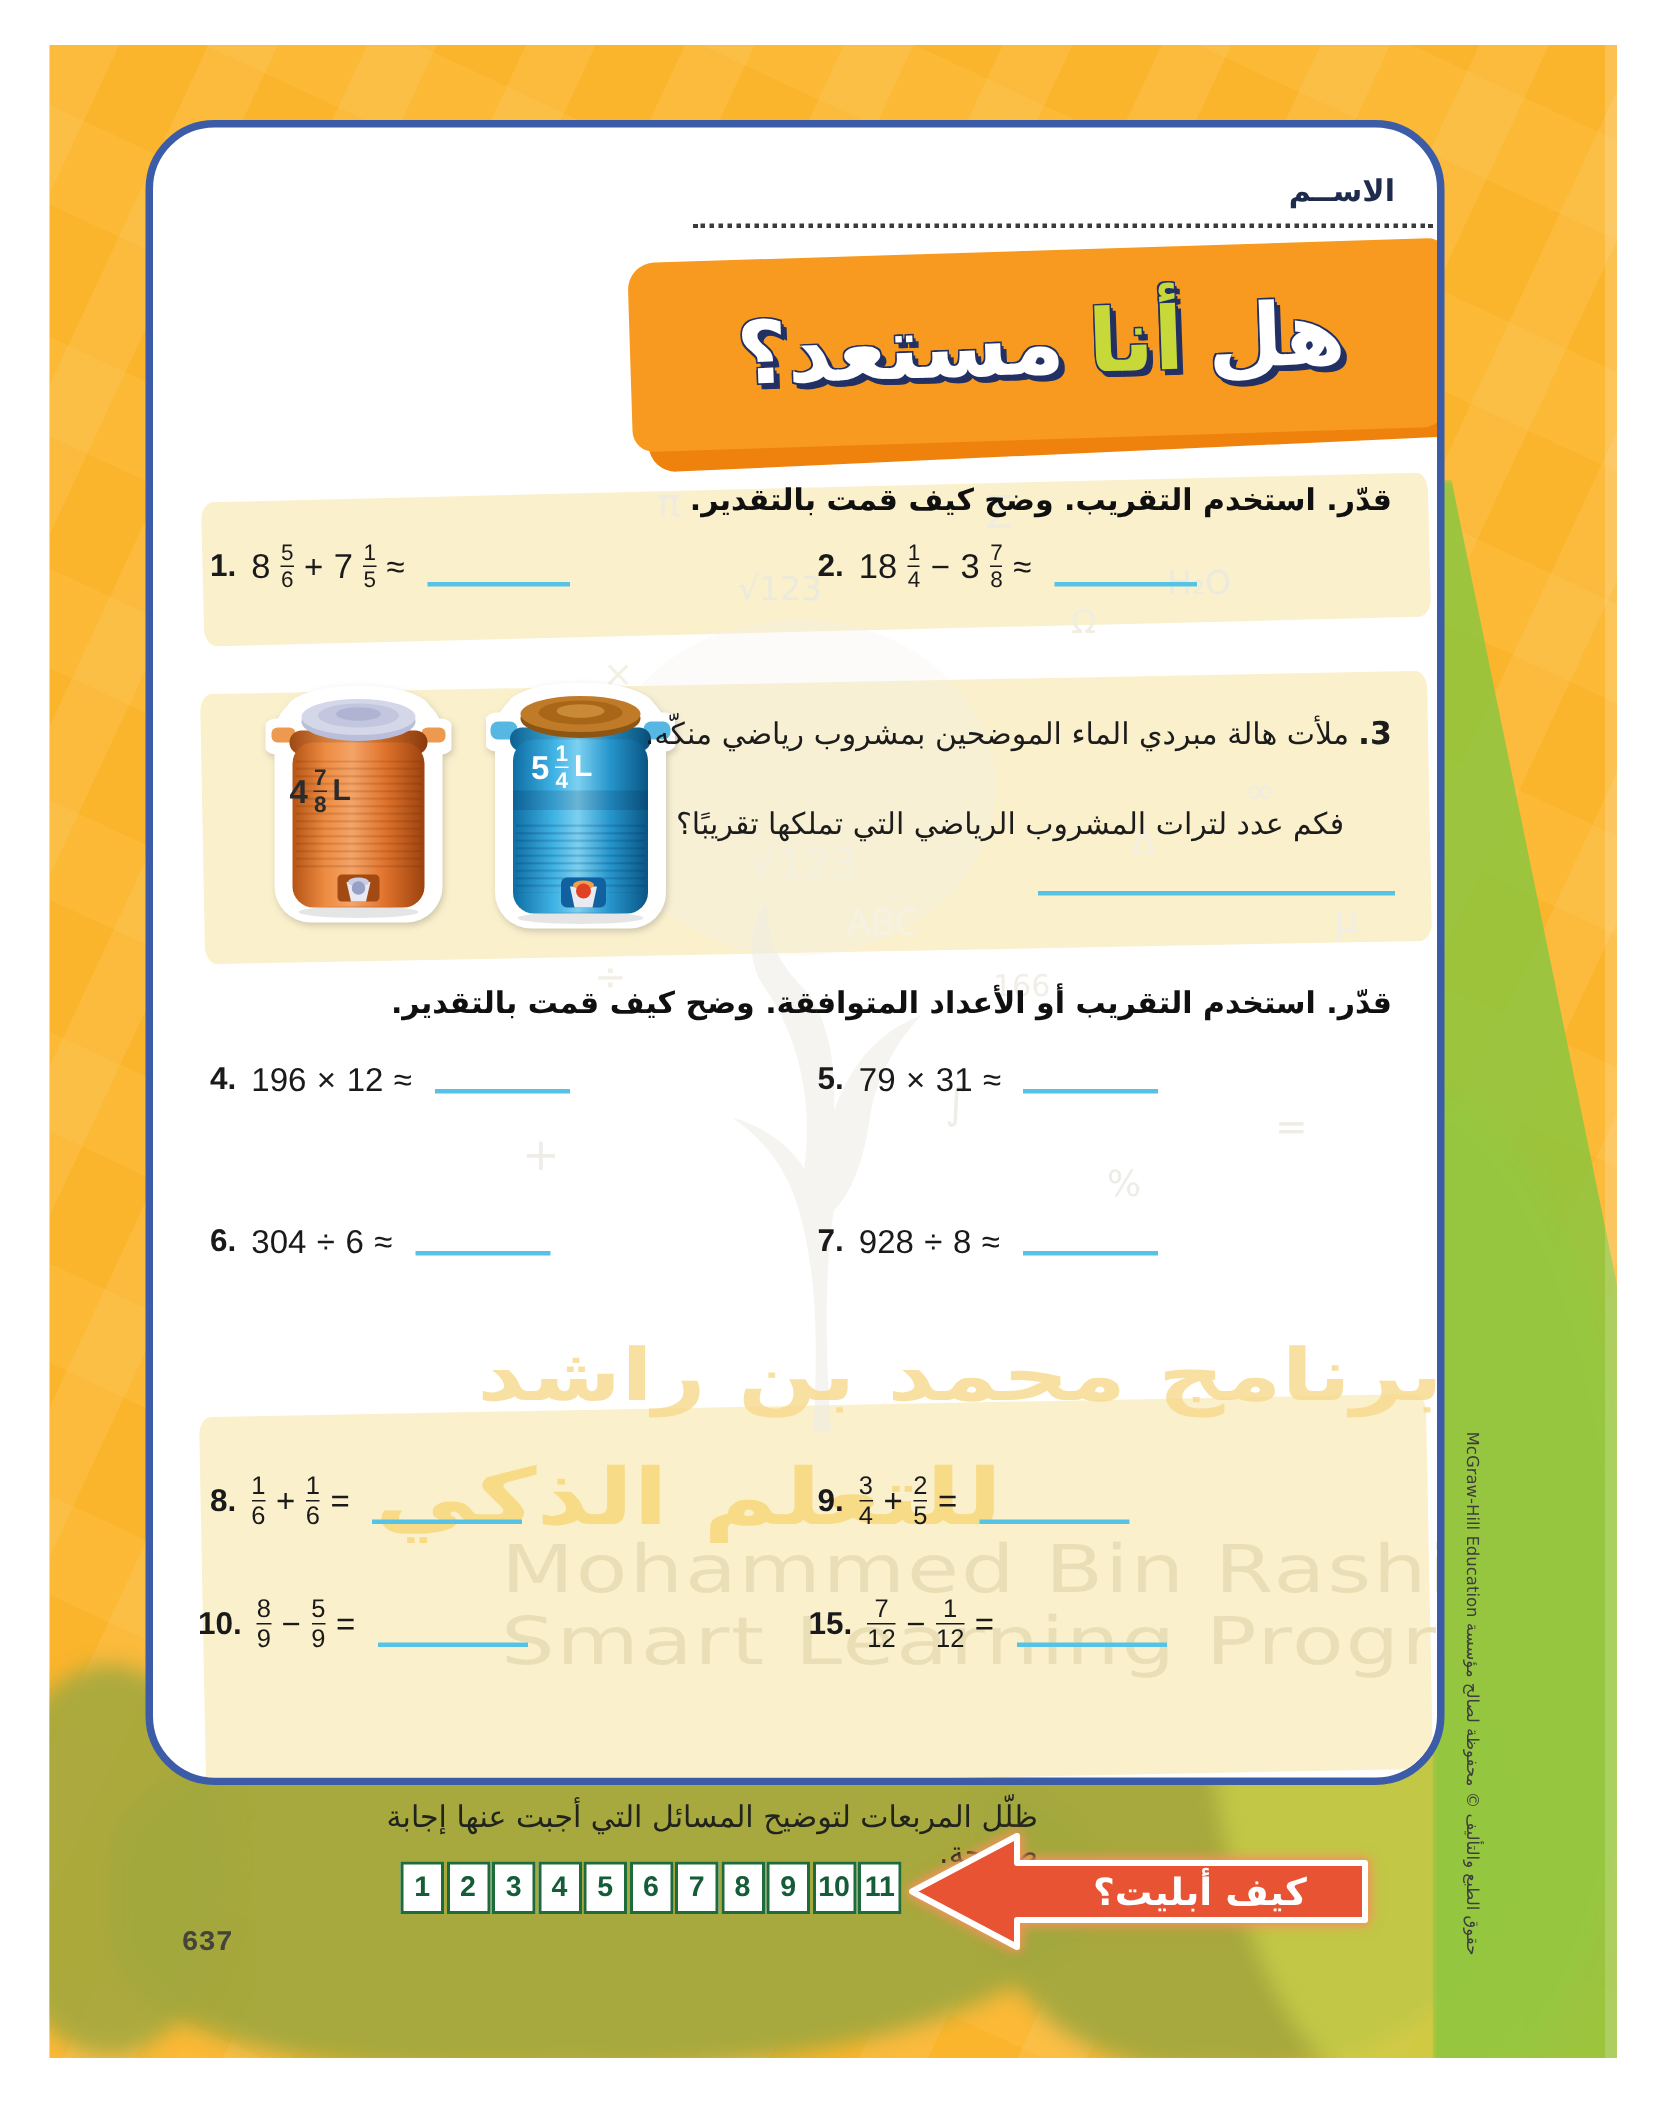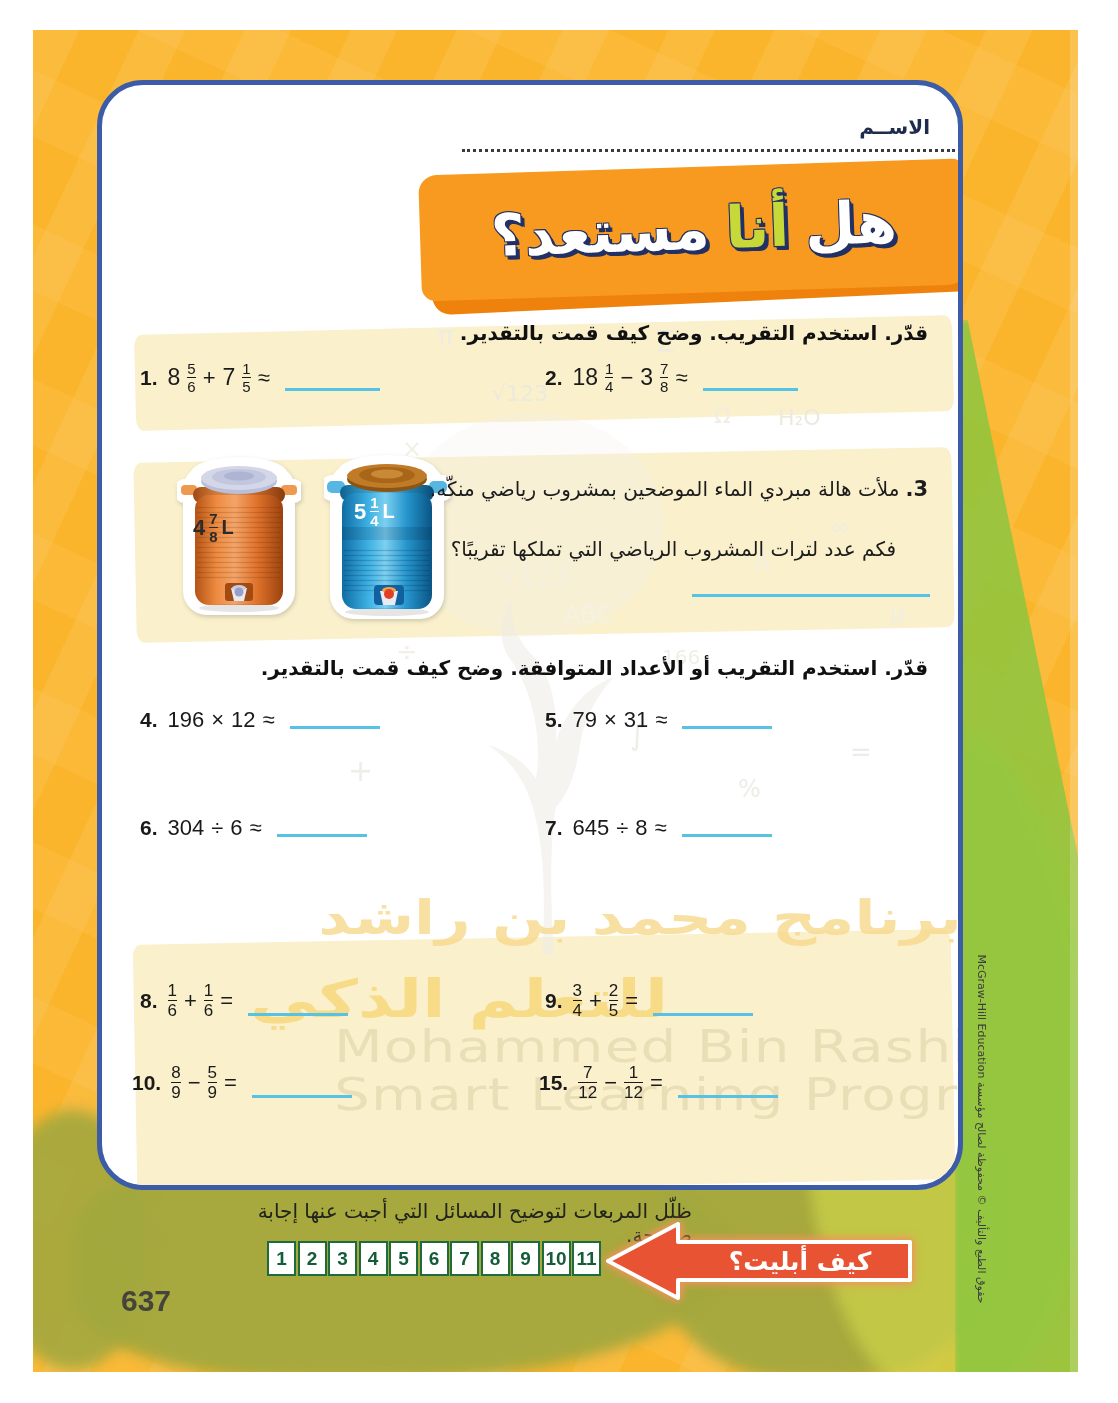--- a/index.html
+++ b/index.html
@@ -81,22 +81,22 @@
   #score-instr{position:absolute;left:188px;top:1199px;width:504px;direction:rtl;text-align:right;
     font-size:20px;color:#20241C;z-index:3;}
   #score-boxes{position:absolute;left:267px;top:1241px;display:flex;gap:1.5px;z-index:3;}
   .score-box{width:25px;height:31px;border:2px solid var(--score-green);background:#fff;color:#155C38;
     font-weight:bold;font-size:19px;display:flex;align-items:center;justify-content:center;
     font-family:"Liberation Sans","DejaVu Sans",sans-serif;}
   #arrow{position:absolute;left:604px;top:1218px;width:312px;height:86px;z-index:3;text-align:center;}
   #arrow svg{position:absolute;inset:0;filter:drop-shadow(0 0 4px rgba(243,146,91,.95)) drop-shadow(0 0 3px rgba(243,146,91,.8));}
   #arrow-label{position:absolute;left:92px;right:12px;top:24px;height:38px;display:flex;align-items:center;justify-content:center;
     direction:rtl;color:#fff;font-size:25px;font-weight:600;z-index:2;}
-  #page-number{position:absolute;left:121px;top:1284px;font-weight:bold;font-size:30px;color:#44443A;z-index:3;
-    font-family:Liberation Sans, sans-serif;}
+  #page-number{position:absolute;left:121px;top:1284px;font-weight:bold;font-size:19px;color:#44443A;z-index:3;
+    font-family:Liberation Mono, monospace;}
   #copyright{position:absolute;left:988px;top:938px;z-index:3;}
   #copyright .inner{width:382px;height:26px;transform:rotate(90deg);transform-origin:0 0;direction:rtl;
     text-align:center;font-size:11px;color:#3d3d3d;white-space:nowrap;}
 </style>
 </head>
 <body>
 
 <div id="stage">
 
   <div id="bg">
@@ -149,21 +149,21 @@
 
     <div class="wm" id="wm-ar1">برنامج محمد بن راشد</div>
     <div class="wm" id="wm-ar2">للتعلم الذكي</div>
     <div class="wm wm-en" id="wm-en1">Mohammed Bin Rashid</div>
     <div class="wm wm-en" id="wm-en2">Smart Learning Program</div>
 
     <div id="doodles">
         <span class="doodle" style="left: 336px; top: 236px; font-size: 26px; color: rgb(239, 236, 223);">π</span>
         <span class="doodle" style="left: 556px; top: 240px; font-size: 24px; color: rgb(239, 236, 223);">∑</span>
         <span class="doodle" style="left: 390px; top: 296px; font-size: 22px; color: rgb(236, 233, 221);">√123</span>
-        <span class="doodle" style="left: 676px; top: 292px; font-size: 22px; color: rgb(236, 234, 223); margin-top: 28px;">H₂O</span>
+        <span class="doodle" style="left: 676px; top: 292px; font-size: 22px; color: rgb(236, 234, 223);">H₂O</span>
         <span class="doodle" style="left: 612px; top: 318px; font-size: 22px; color: rgb(240, 237, 225);">Ω</span>
         <span class="doodle" style="left: 300px; top: 350px; font-size: 24px; color: rgb(243, 240, 228);">×</span>
         <span class="doodle" style="left: 322px; top: 422px; font-size: 28px; color: rgb(242, 239, 227);">≈</span>
         <span class="doodle" style="left: 398px; top: 474px; font-size: 28px; color: rgb(244, 240, 224);">√123</span>
         <span class="doodle" style="left: 652px; top: 462px; font-size: 24px; color: rgb(243, 239, 226);">Δ</span>
         <span class="doodle" style="left: 728px; top: 428px; font-size: 24px; color: rgb(239, 237, 226);">∞</span>
         <span class="doodle" style="left: 462px; top: 516px; font-size: 24px; color: rgb(245, 241, 227);">ABC</span>
         <span class="doodle" style="left: 294px; top: 552px; font-size: 26px; color: rgb(241, 239, 230);">÷</span>
         <span class="doodle" style="left: 788px; top: 514px; font-size: 24px; color: rgb(240, 238, 229);">μ</span>
         <span class="doodle" style="left: 528px; top: 634px; font-size: 28px; color: rgb(238, 237, 232);">∫</span>
@@ -318,21 +318,21 @@
     <div class="prob" style="left:38px;top:730px;">
       <span class="pnum">6.</span>
       <span>304</span>
       <span class="op">÷</span>
       <span>6</span>
       <span class="op">≈</span>
       <span class="ansline ans90"></span>
     </div>
     <div class="prob" style="left:443px;top:730px;">
       <span class="pnum">7.</span>
-      <span>645</span>
+      <span>928</span>
       <span class="op">÷</span>
       <span>8</span>
       <span class="op">≈</span>
       <span class="ansline ans90"></span>
     </div>
 
 
     <div class="prob" style="left:38px;top:897px;">
       <span class="pnum">8.</span>
       <span class="frac bigfrac">

